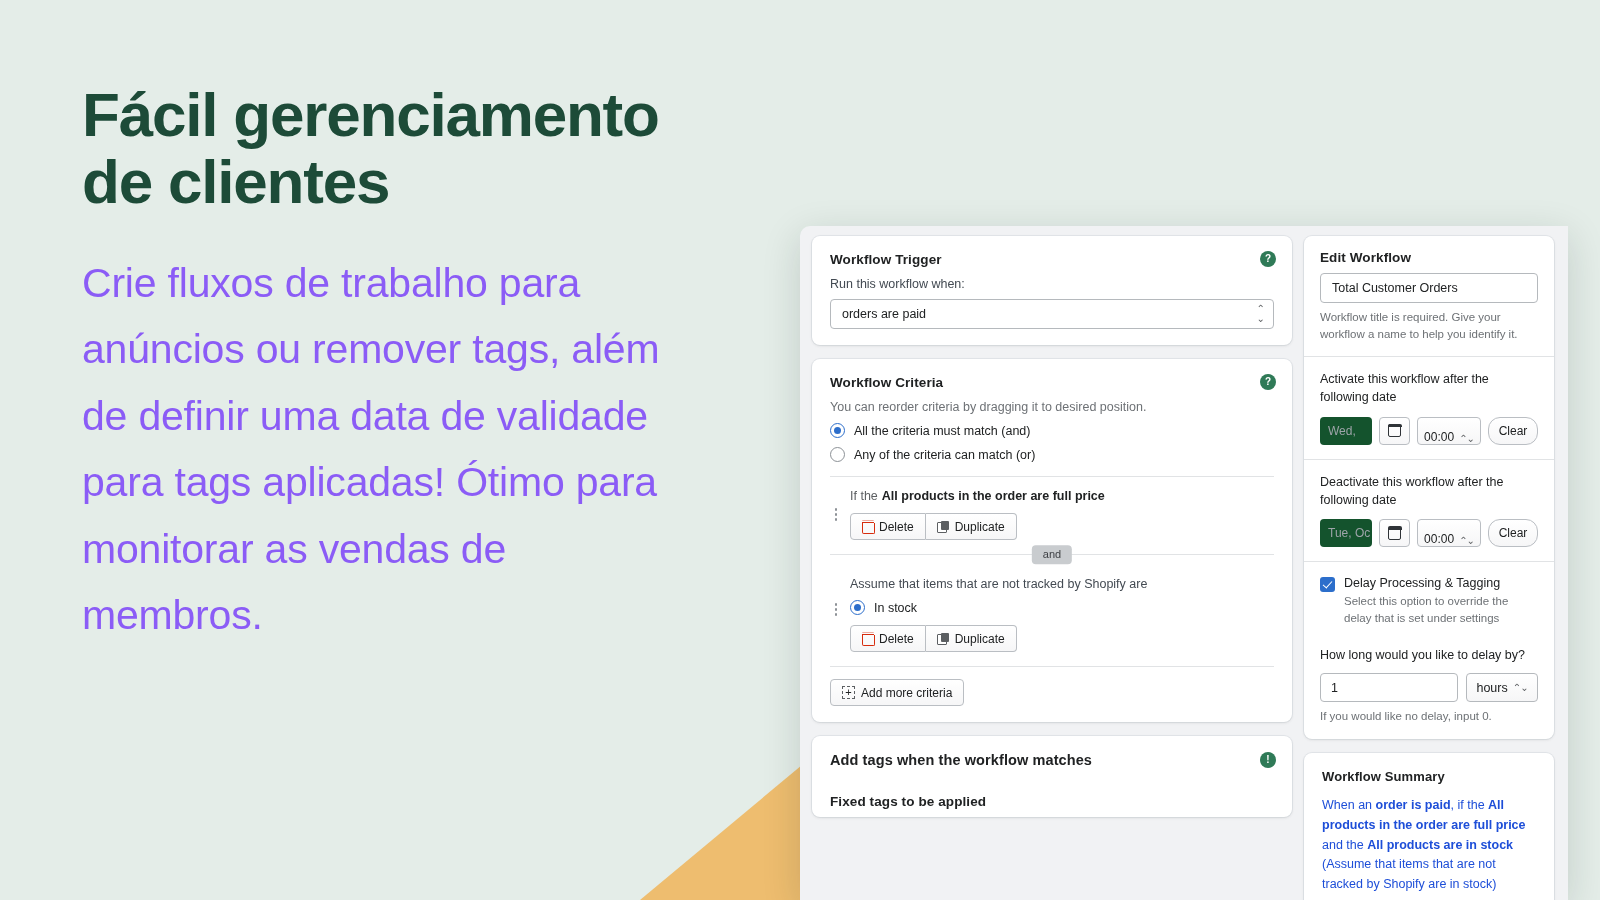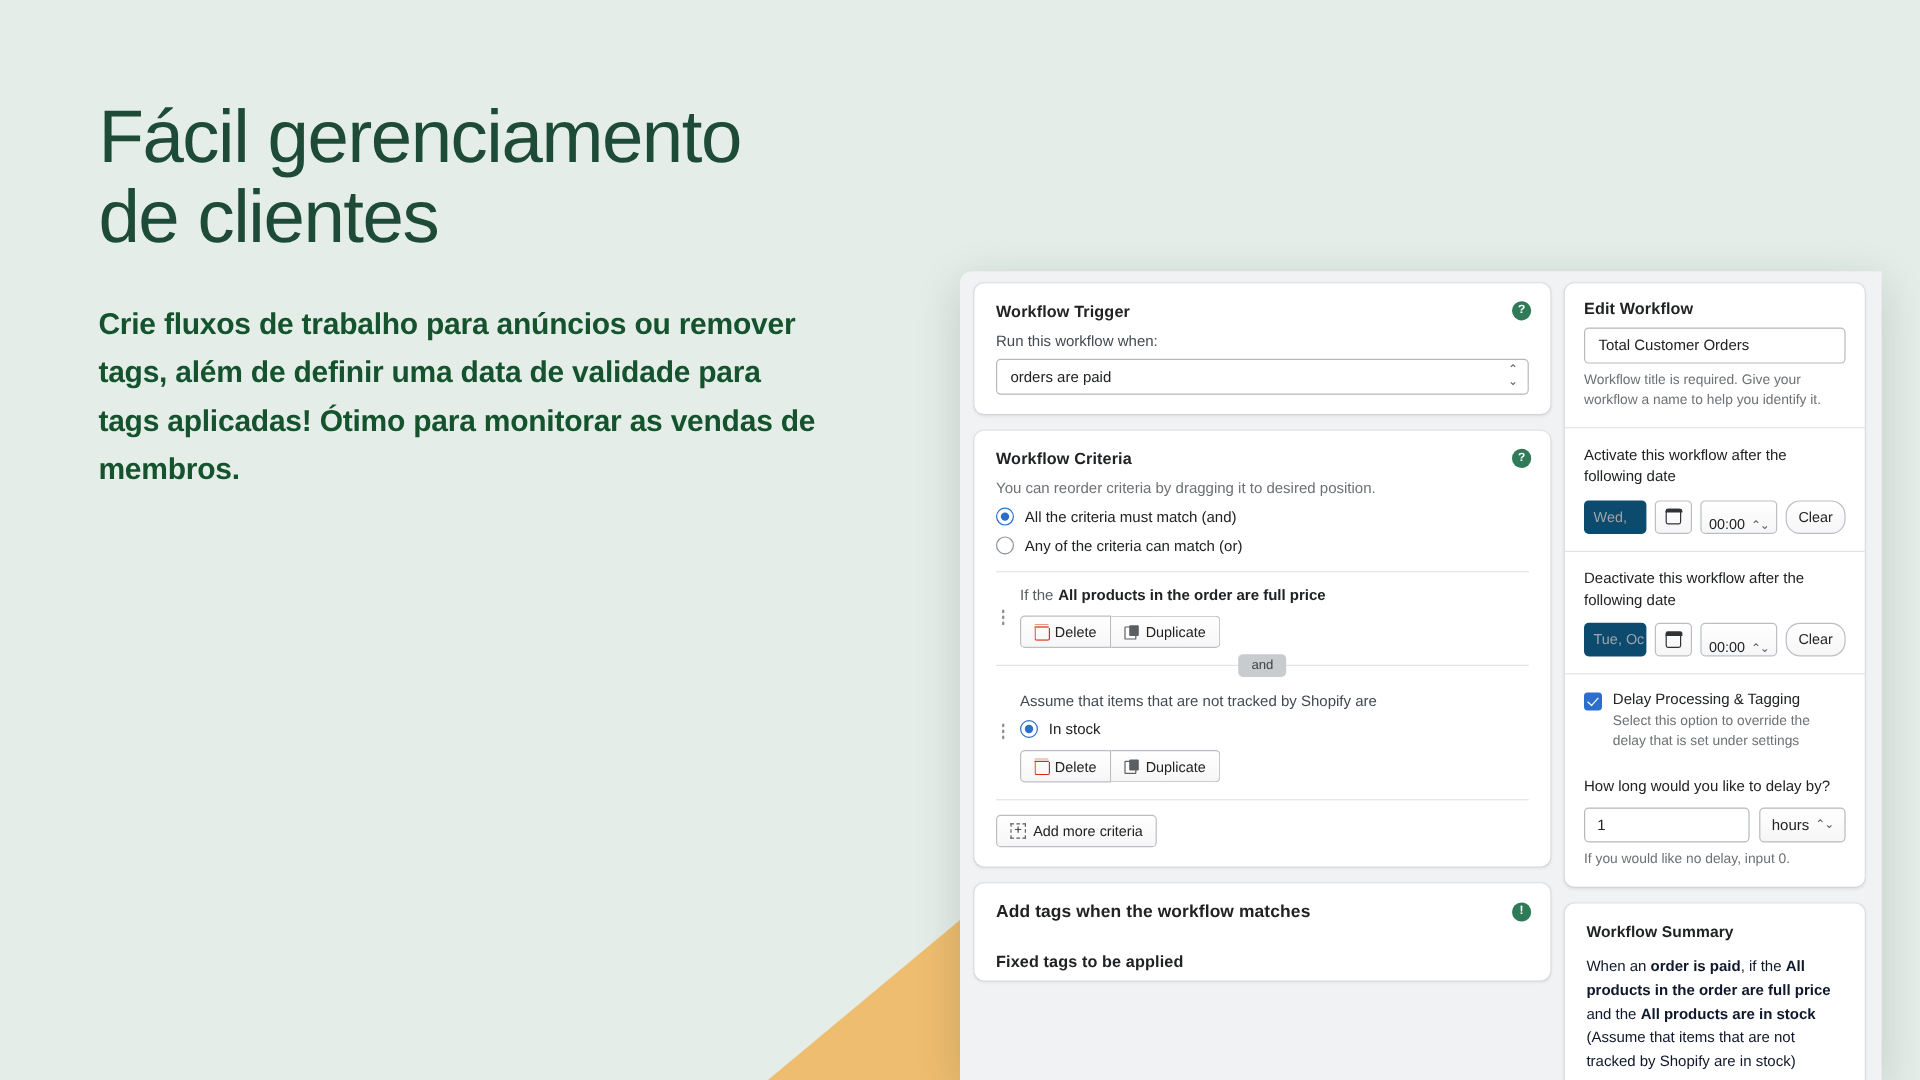--- a/index.html
+++ b/index.html
@@ -12,31 +12,31 @@
 
   
   .hero {
     position: absolute;
     left: 82px; top: 82px;
     width: 700px;
   }
   .hero-title {
     font-size: 62px;
     line-height: 1.08;
-    font-weight: 400;
+    font-weight: 700;
     color: #1d4b38;
     letter-spacing: -1.2px;
     white-space: pre-line;
   }
   .hero-sub {
     margin-top: 34px;
-    font-size: 25px;
+    font-size: 41px;
     line-height: 1.62;
-    font-weight: 700;
-    color: #14532d;
+    font-weight: 400;
+    color: #8b5cf6;
     letter-spacing: -0.2px;
     max-width: 600px;
   }
 
   
   .tri {
     position: absolute;
     left: 640px;
     bottom: 0;
     width: 180px;
@@ -235,21 +235,21 @@
   
   .side-block { padding: 14px 16px; }
   .side-block + .side-block { border-top: 1px solid #e1e3e5; }
   .side-lbl { font-size: 12.5px; color: #202223; line-height: 1.42; }
   .side-help { font-size: 11.5px; color: #6d7175; line-height: 1.45; margin-top: 6px; }
 
   .daterow { display: flex; gap: 7px; margin-top: 10px; align-items: center; }
   .date-ph {
     flex: 0 0 52px;
     height: 28px;
-    background: #0c4a6e;
+    background: #14532d;
     border-radius: 4px;
     font-size: 12px;
     color: #9ea4a9;
     display: flex; align-items: center;
     padding-left: 8px;
     overflow: hidden;
     white-space: nowrap;
     cursor: text;
   }
   .cal-btn {
@@ -306,21 +306,21 @@
   .delay-unit {
     flex: 0 0 72px; height: 29px;
     border: 1px solid #b5b9bd; border-radius: 4px;
     background: linear-gradient(180deg,#fff,#f6f6f7);
     font-size: 12.5px; color:#202223;
     display:flex; align-items:center; justify-content:center; gap:5px;
     cursor:pointer;
   }
   .delay-unit .stepper-ico { position: static; transform:none; }
 
-  .summary-text { font-size: 12.5px; color: #0f172a; line-height: 1.58; margin-top: 12px; }
+  .summary-text { font-size: 12.5px; color: #1d4ed8; line-height: 1.58; margin-top: 12px; }
   .summary-text b { font-weight: 700; }
 </style>
 </head>
 <body>
 
 <div class="hero">
   <h1 class="hero-title">Fácil gerenciamento
 de clientes</h1>
   <p class="hero-sub">Crie fluxos de trabalho para anúncios ou remover tags, além de definir uma data de validade para tags aplicadas! Ótimo para monitorar as vendas de membros.</p>
 </div>

